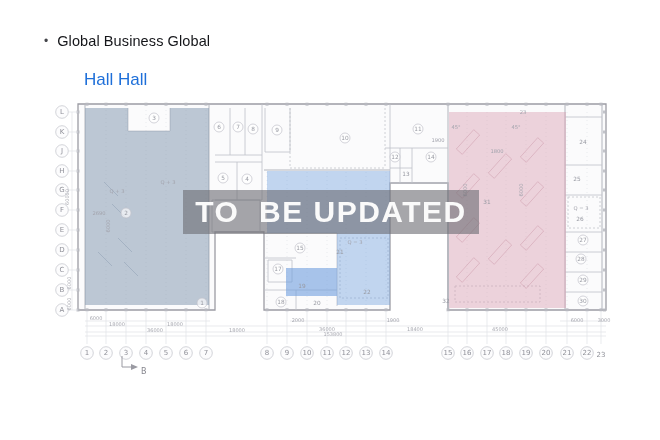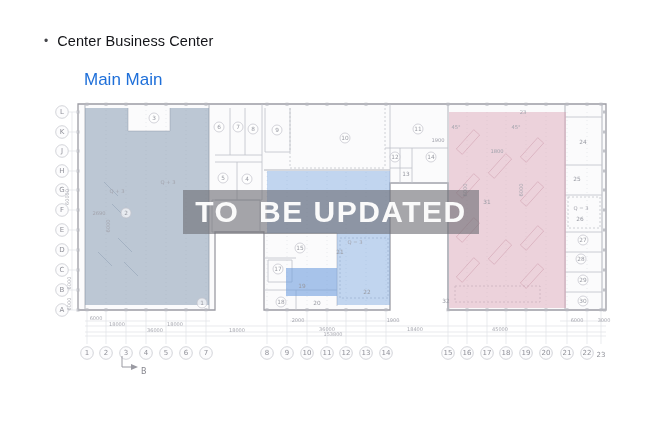--- a/index.html
+++ b/index.html
@@ -26,23 +26,23 @@
   .gridv{stroke:#c9cdd5;stroke-width:.6;opacity:.55;stroke-dasharray:1 3;}
   .tick{fill:#b7b8c0;opacity:.85;}
   .wmtext{font-family:"Liberation Sans",sans-serif;font-size:30px;font-weight:700;
           letter-spacing:1.5px;text-anchor:middle;white-space:pre;}
 </style>
 </head>
 <body>
 
 <div class="header">
   <span class="bullet">•</span>
-  <span class="title">Center Business Center</span>
+  <span class="title">Global Business Global</span>
 </div>
-<div class="subtitle" style="color: rgb(30, 111, 217);">Main Main</div>
+<div class="subtitle" style="color: rgb(30, 111, 217);">Hall Hall</div>
 
 <svg id="plan" width="660" height="440" viewBox="0 0 660 440">
 
   <path d="M78,104 H606 V310 H448 V183 H390 V310 H264 V232 H215 V310 H78 Z" fill="#fbfbfc" stroke="#9c9ca4" stroke-width="1.3"></path>
 
   <g id="g-gridv">
       <line x1="106" y1="110" x2="106" y2="306" class="gridv"></line>
       <line x1="126" y1="110" x2="126" y2="306" class="gridv"></line>
       <line x1="146" y1="110" x2="146" y2="306" class="gridv"></line>
       <line x1="166" y1="110" x2="166" y2="306" class="gridv"></line>

